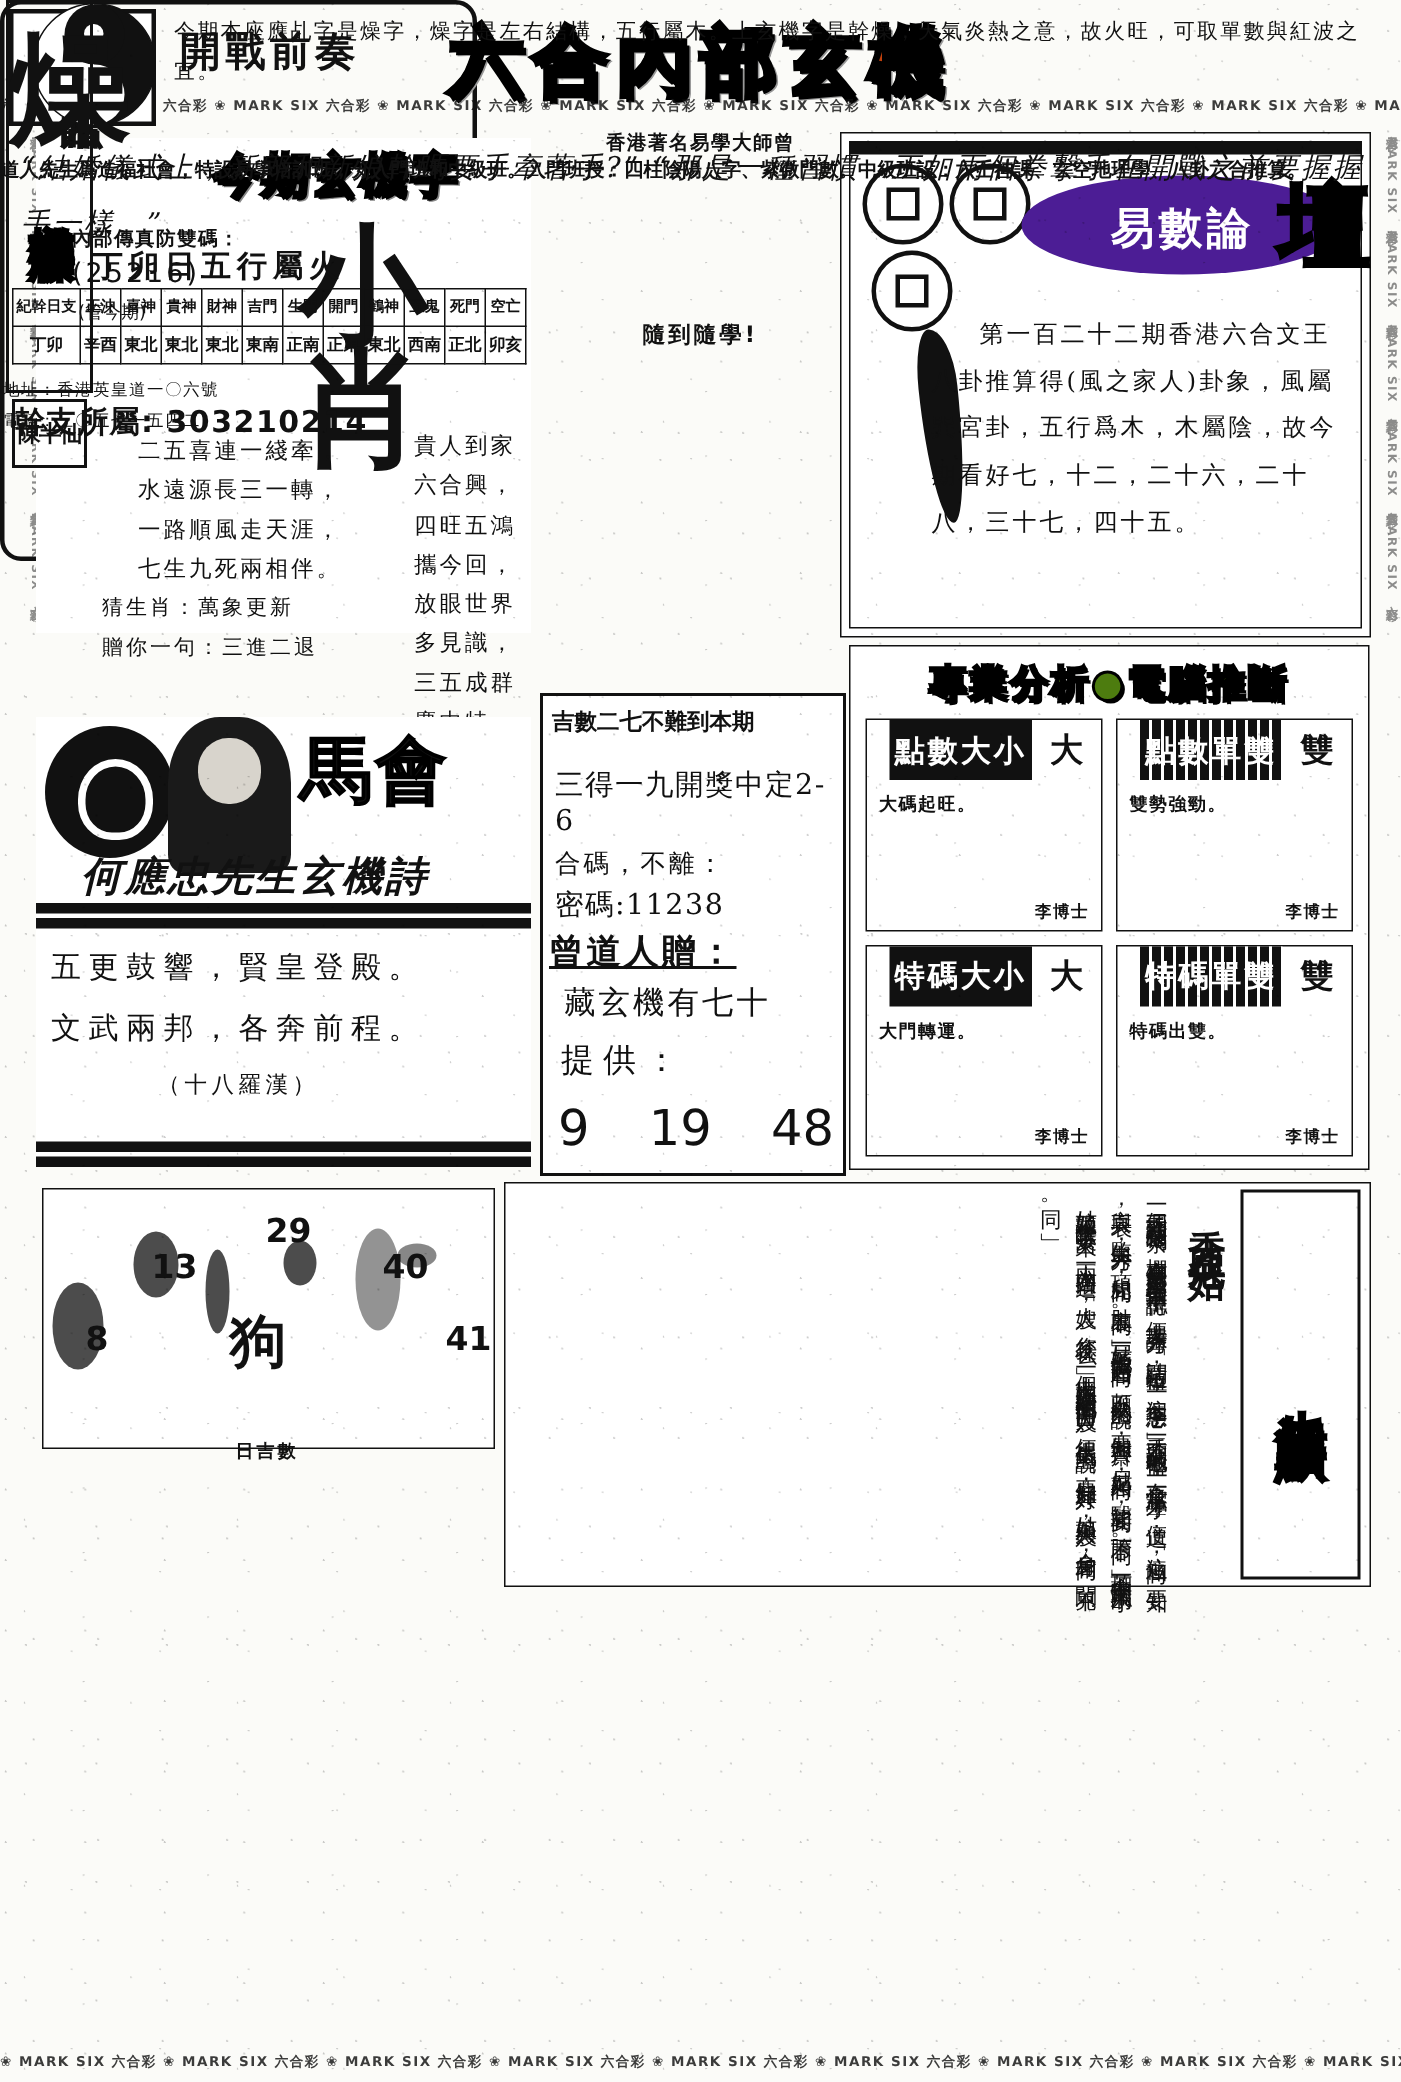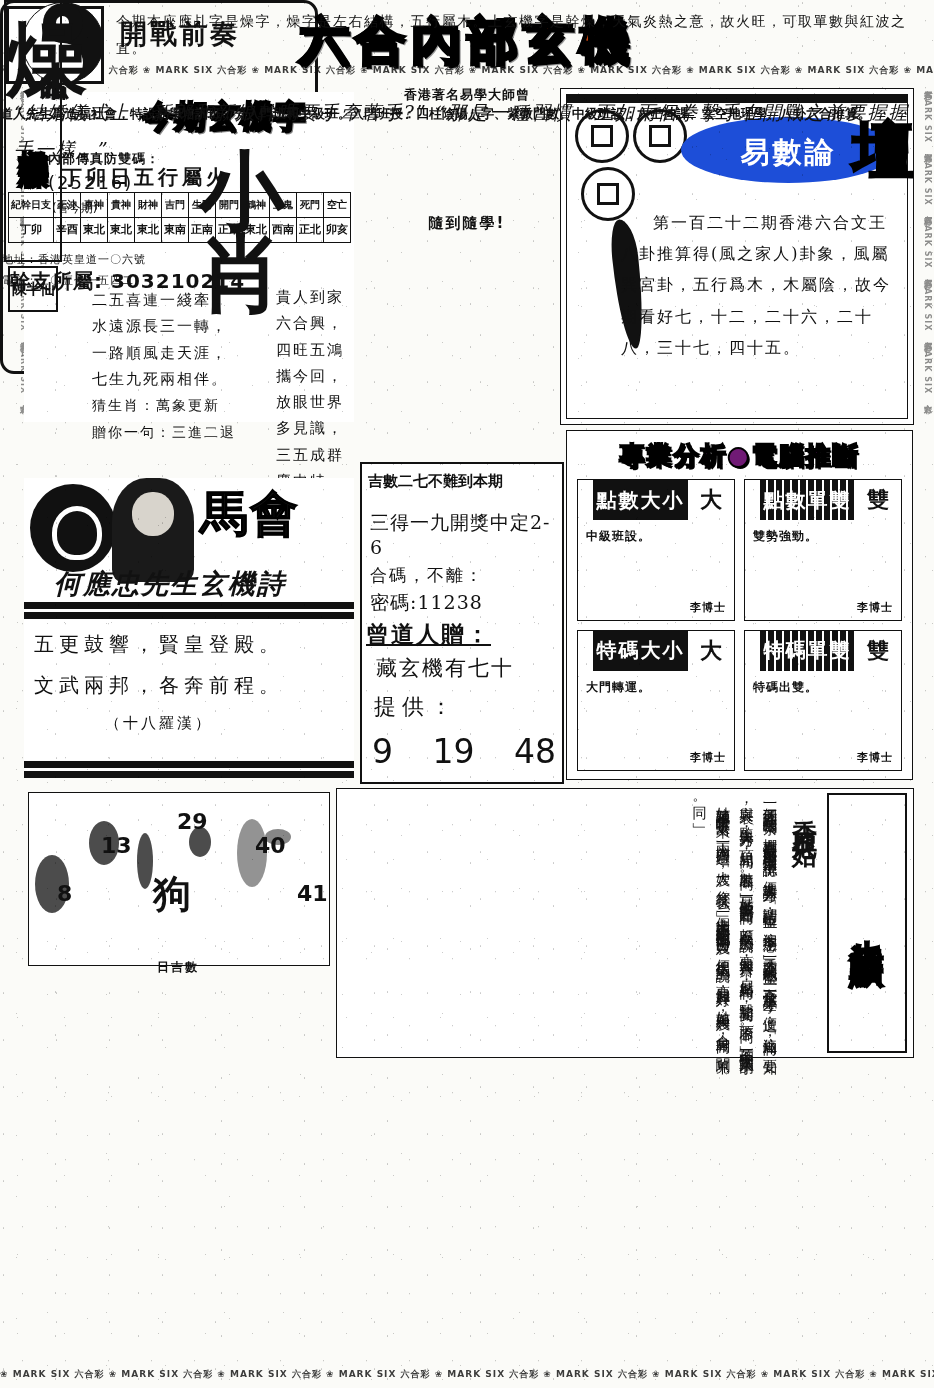--- a/index.html
+++ b/index.html
@@ -63,50 +63,50 @@
   .bigword{
     position:absolute;left:175px;top:58px;
     font-size:86px;font-weight:bold;line-height:.95;letter-spacing:4px;
     font-family:"DejaVu Serif","Liberation Serif",serif;
   }
   .poemcol{position:absolute;font-size:15px;line-height:1.75;letter-spacing:2px;
            font-family:"DejaVu Serif","Liberation Serif",serif;}
   #poem-left{left:68px;top:195px;}
   #poem-right{left:252px;top:192px;}
   .poem-extra{position:absolute;left:44px;top:300px;font-size:14px;line-height:1.9;letter-spacing:2px;
-              font-family:"DejaVu Serif","Liberation Serif",serif;margin-left:24px;}
+              font-family:"DejaVu Serif","Liberation Serif",serif;}
 
   
   #forum{left:560px;top:88px;width:352px;height:335px;}
   #forum .inner{position:absolute;inset:5px;border:1px solid #111;}
   .forum-topbar{position:absolute;left:5px;right:5px;top:5px;height:9px;background:#111;}
   .coins{position:absolute;left:14px;top:20px;width:130px;height:120px;}
   .coin{position:absolute;width:48px;height:48px;border-radius:50%;
         border:3px solid #111;background:#fff;}
   .coin::after{content:"";position:absolute;left:13px;top:13px;width:16px;height:16px;
         border:3px solid #111;background:#fff;}
   .coin.c1{left:0;top:0;}
   .coin.c2{left:58px;top:0;}
   .coin.c3{left:6px;top:58px;}
   .ribbon{position:absolute;left:40px;top:110px;width:26px;height:130px;background:#111;
         border-radius:40% 60% 45% 55%/30% 30% 70% 70%;transform:rotate(-6deg);}
   .forum-badge{position:absolute;left:120px;top:28px;width:215px;height:66px;
-        background:#1d4ed8;border-radius:50%/50%;}
+        background:#4c1d95;border-radius:50%/50%;}
   .forum-badge span{position:absolute;left:0;right:0;top:16px;text-align:center;
         color:#fff;font-size:29px;font-weight:bold;letter-spacing:3px;}
   .forum-tan{position:absolute;left:292px;top:22px;font-size:60px;font-weight:bold;
         color:#fff;-webkit-text-stroke:3px #000;}
   .forum-body{position:absolute;left:60px;right:18px;top:118px;
         font-size:16px;line-height:1.95;letter-spacing:2px;text-indent:32px;
         font-family:"DejaVu Serif","Liberation Serif",serif;}
 
   
   #analysis{left:566px;top:430px;width:345px;height:348px;}
   .an-title{position:absolute;left:0;right:0;top:8px;text-align:center;
-     font-size:25px;font-weight:bold;letter-spacing:2px;color:#701a75;
+     font-size:25px;font-weight:bold;letter-spacing:2px;color:#4d7c0f;
      -webkit-text-stroke:2px #000;text-shadow:2px 2px 0 #000;}
   .an-grid{position:absolute;left:10px;right:10px;top:48px;bottom:8px;
      display:grid;grid-template-columns:1fr 1fr;grid-template-rows:1fr 1fr;gap:9px;}
   .an-cell{border:1px solid #111;position:relative;background:#fff;}
   .an-head{display:flex;height:40px;}
   .an-label{flex:1;background:#111;color:#fff;font-size:20px;font-weight:bold;
      letter-spacing:2px;display:flex;align-items:center;justify-content:center;margin-left:15px;}
   .an-label.striped{background:repeating-linear-gradient(90deg,#111 0 6px,#fff 6px 8px);}
   .an-value{width:46px;display:flex;align-items:center;justify-content:center;
      font-size:22px;font-weight:bold;}
@@ -280,21 +280,21 @@
 
   <div class="box" id="analysis">
     <div class="an-title">專業分析●電腦推斷</div>
     <div class="an-grid">
 
       <div class="an-cell">
         <div class="an-head">
           <div class="an-label">點數大小</div>
           <div class="an-value">大</div>
         </div>
-        <div class="an-note">中級班設。</div>
+        <div class="an-note">大碼起旺。</div>
         <div class="an-sign">李博士</div>
       </div>
 
       <div class="an-cell">
         <div class="an-head">
           <div class="an-label striped">點數單雙</div>
           <div class="an-value">雙</div>
         </div>
         <div class="an-note">雙勢強勁。</div>
         <div class="an-sign">李博士</div>

